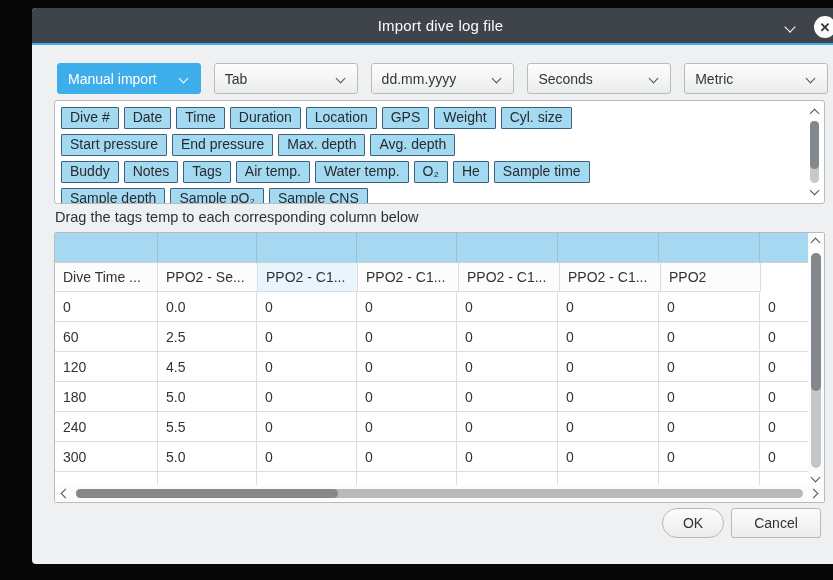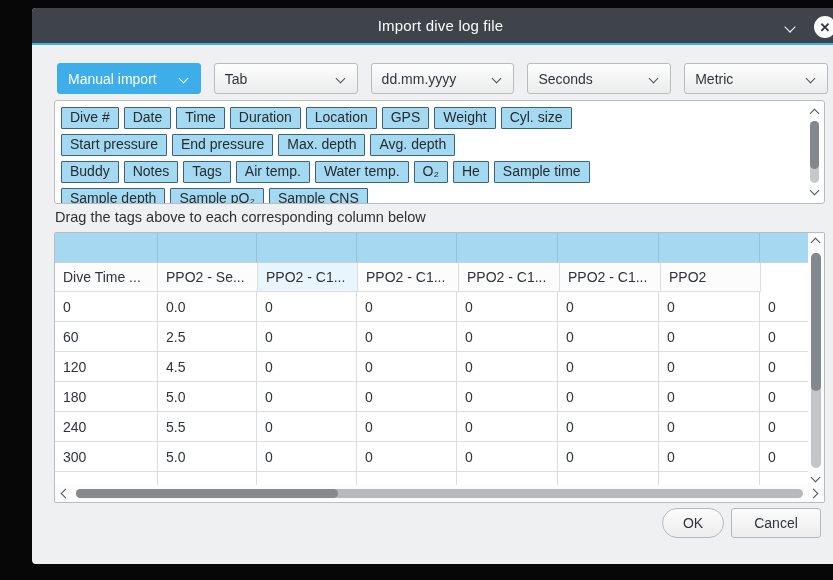--- a/index.html
+++ b/index.html
@@ -175,21 +175,21 @@
     </div>
     <div class="tv">
       <span class="chev up arr a-up"></span>
       <div class="pill">
         <div class="thumb"></div>
       </div>
       <span class="chev down arr a-dn"></span>
     </div>
   </div>
 
-  <div class="instruction">Drag the tags above to each corresponding column below</div>
+  <div class="instruction">Drag the tags temp to each corresponding column below</div>
 
   <div class="tablebox">
     <div class="grid">
 
       <div class="trow drop">
         <div class="cell c0"></div>
         <div class="cell c1"></div>
         <div class="cell c2"></div>
         <div class="cell c3"></div>
         <div class="cell c4"></div>

